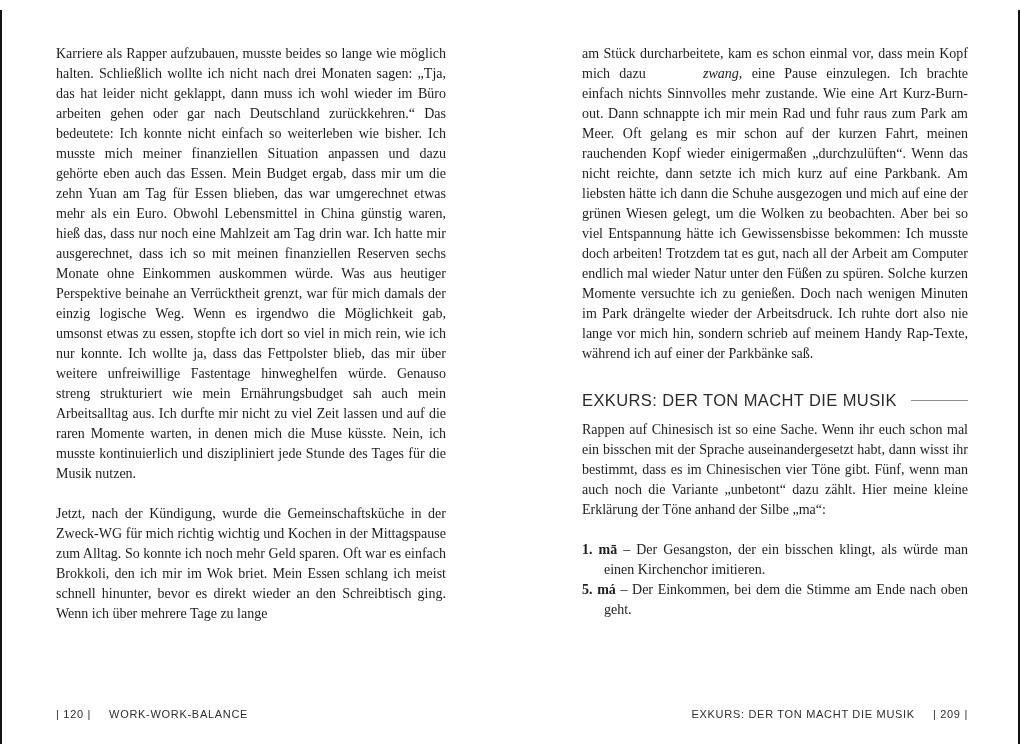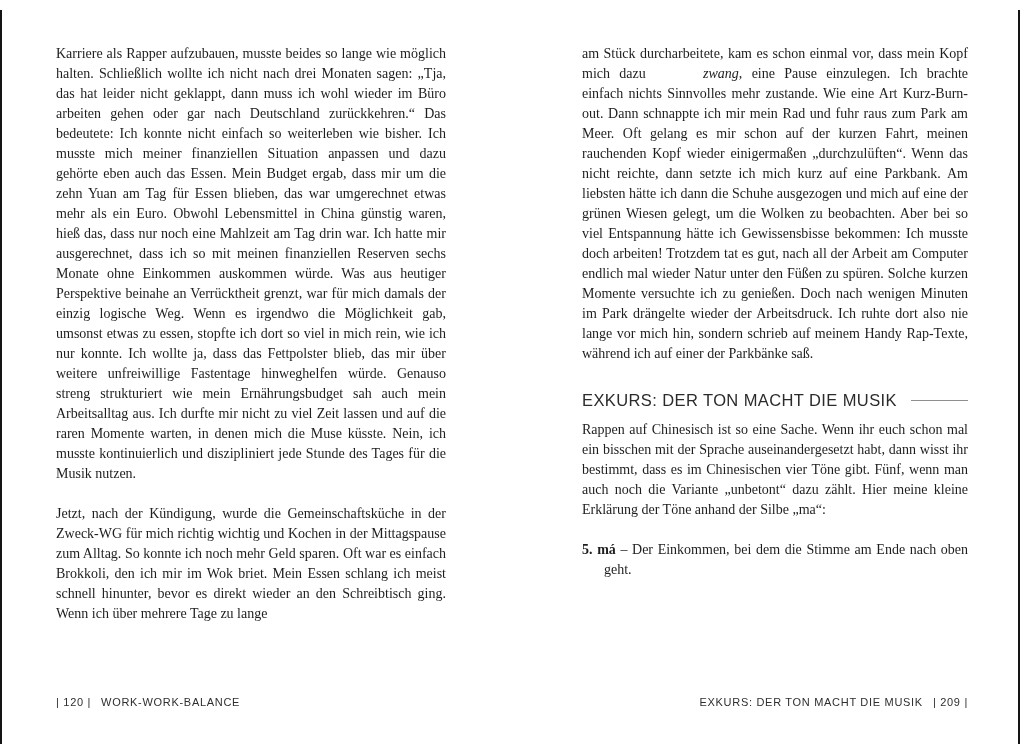--- a/index.html
+++ b/index.html
@@ -68,27 +68,27 @@
   .tone-list { margin-top: 12px; }
   .tone-item {
     margin: 0 0 0 0 !important;
     padding-left: 22px;
     text-indent: -22px;
   }
   .tone-item strong { font-weight: 700; }
 
   .footer {
     position: absolute;
-    bottom: 48px;
+    bottom: 36px;
     font-family: "Liberation Sans", sans-serif;
     font-size: 11px;
     letter-spacing: 0.7px;
     color: #2e2e2e;
     display: flex;
-    gap: 10px;
+    gap: 18px;
     align-items: baseline;
   }
   .footer-left  { left: 56px; right: 64px; justify-content: flex-start; }
   .footer-right { left: 72px; right: 52px; justify-content: flex-end; }
 </style>
 </head>
 <body>
 
 <div class="spread">
   <div class="edge edge-left"></div>
@@ -110,20 +110,21 @@
       <p><span>am Stück durcharbeitete, kam es schon einmal vor, dass mein Kopf mich dazu </span><em>zwang,</em><span> eine Pause einzulegen. Ich brachte einfach nichts Sinnvolles mehr zustande. Wie eine Art Kurz-Burn-out. Dann schnappte ich mir mein Rad und fuhr raus zum Park am Meer. Oft gelang es mir schon auf der kurzen Fahrt, meinen rauchenden Kopf wieder einigermaßen „durchzulüften“. Wenn das nicht reichte, dann setzte ich mich kurz auf eine Parkbank. Am liebsten hätte ich dann die Schuhe ausgezogen und mich auf eine der grünen Wiesen gelegt, um die Wolken zu beobachten. Aber bei so viel Entspannung hätte ich Gewissensbisse bekommen: Ich musste doch arbeiten! Trotzdem tat es gut, nach all der Arbeit am Computer endlich mal wieder Natur unter den Füßen zu spüren. Solche kurzen Momente versuchte ich zu genießen. Doch nach wenigen Minuten im Park drängelte wieder der Arbeitsdruck. Ich ruhte dort also nie lange vor mich hin, sondern schrieb auf meinem Handy Rap-Texte, während ich auf einer der Parkbänke saß.</span></p>
 
       <h2 class="section-heading">
         <span>EXKURS: DER TON MACHT DIE MUSIK</span>
         <span class="heading-rule"></span>
       </h2>
 
       <p>Rappen auf Chinesisch ist so eine Sache. Wenn ihr euch schon mal ein bisschen mit der Sprache auseinandergesetzt habt, dann wisst ihr bestimmt, dass es im Chinesischen vier Töne gibt. Fünf, wenn man auch noch die Variante „unbetont“ dazu zählt. Hier meine kleine Erklärung der Töne anhand der Silbe „ma“:</p>
 
       <div class="tone-list">
+        <p class="tone-item"><strong>1. mā</strong><span> – Der Gesangston, der ein bisschen klingt, als würde man einen Kirchenchor imitieren.</span></p>
         <p class="tone-item"><strong>5. má</strong><span> – Der Einkommen, bei dem die Stimme am Ende nach oben geht.</span></p>
       </div>
     </div>
     <footer class="footer footer-right">
       <span>EXKURS: DER TON MACHT DIE MUSIK</span>
       <span>| 209 |</span>
     </footer>
   </section>
 </div>
 

